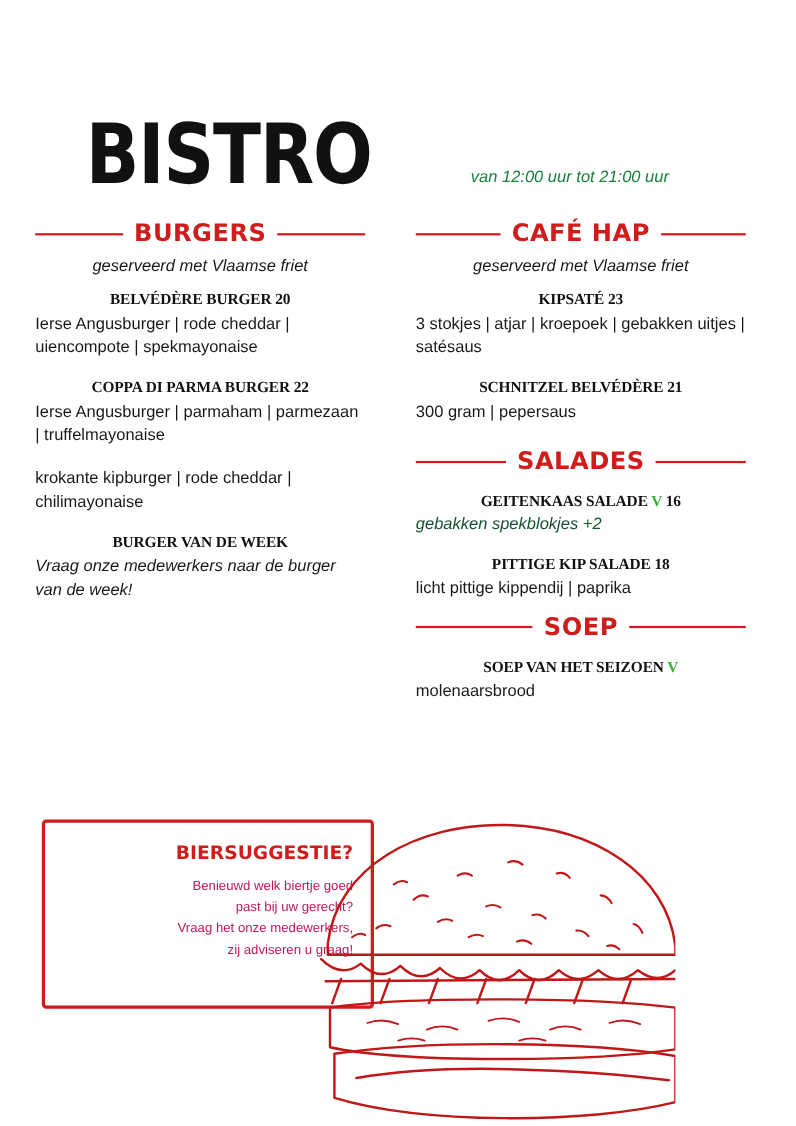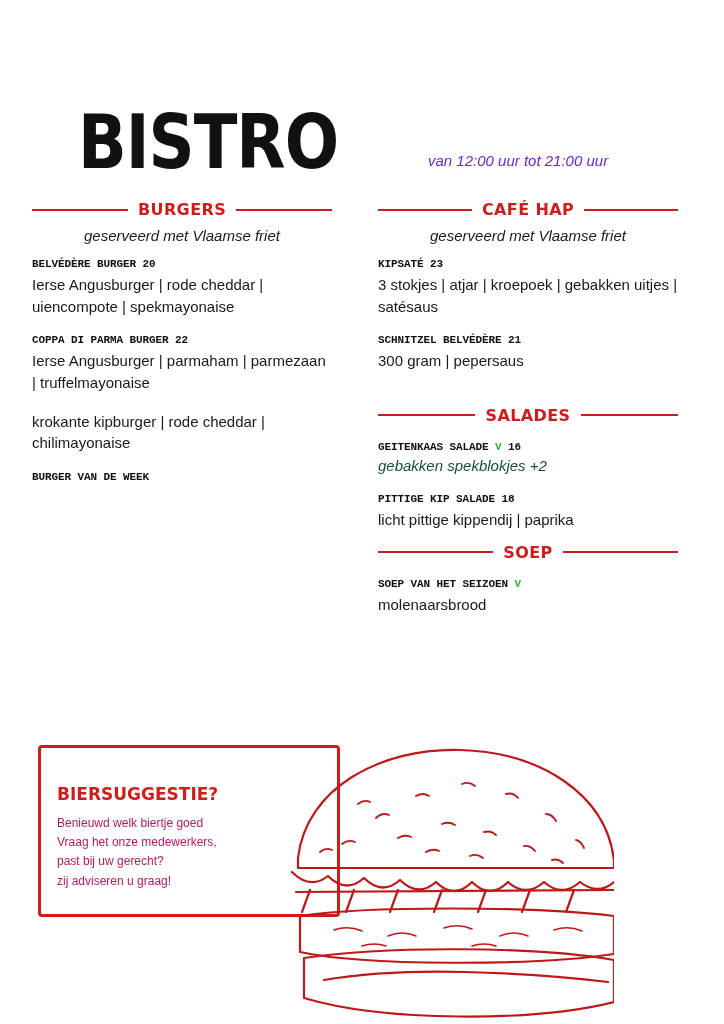--- a/index.html
+++ b/index.html
@@ -33,21 +33,21 @@
     line-height: 1;
     color: #111;
     transform: scaleY(1.18);
     transform-origin: left top;
   }
   .hours {
     position: absolute;
     left: 428px; top: 152px;
     font-size: 15px;
     font-style: italic;
-    color: #6d28d9;
+    color: #15803d;
   }
 
   
   .col {
     position: absolute;
     width: 300px;
   }
   .col-left  { left: 32px;  top: 200px; }
   .col-right { left: 378px; top: 200px; }
 
@@ -60,41 +60,42 @@
   }
   .section-head .rule {
     flex: 1 1 auto;
     height: 2px;
     background: #d11c1c;
   }
   .section-head .title {
     flex: 0 0 auto;
     color: #d11c1c;
     font-weight: 700;
-    font-size: 16px;
+    font-size: 22px;
     letter-spacing: 0.4px;
     font-family: "DejaVu Sans", sans-serif;
   }
   .section-sub {
     text-align: center;
     font-style: italic;
     font-size: 15px;
     margin-bottom: 14px;
     color: #1a1a1a;
   }
 
   
   .item { margin-bottom: 17px; }
   .item-name {
     font-weight: 700;
-    font-size: 11px;
+    font-size: 14px;
     line-height: 1.25;
     color: #111;
-    font-family: Liberation Mono, monospace;
+    font-family: Liberation Serif, serif;
     letter-spacing: -0.1px;
+    text-align: center;
   }
   .item-desc {
     font-size: 15px;
     line-height: 1.45;
     color: #1a1a1a;
     margin-top: 2px;
   }
   .item-desc.italic { font-style: italic; }
   .extra {
     font-size: 15px;
@@ -106,22 +107,22 @@
   .vmark { color: #34b233; font-weight: 700; }
 
   
   .beerbox {
     position: absolute;
     left: 38px; top: 745px;
     width: 302px;
     height: 172px;
     border: 3px solid #d11c1c;
     border-radius: 4px;
-    padding: 36px 16px 0 16px;
-    text-align: left;
+    padding: 18px 16px 0 16px;
+    text-align: right;
   }
   .beerbox .bb-title {
     color: #d11c1c;
     font-weight: 700;
     font-size: 17px;
     font-family: "DejaVu Sans", sans-serif;
     margin-bottom: 10px;
   }
   .beerbox .bb-line {
     font-size: 12px;
@@ -169,40 +170,41 @@
         <div class="item-name">COPPA DI PARMA BURGER 22</div>
         <div class="item-desc">Ierse Angusburger | parmaham | parmezaan | truffelmayonaise</div>
       </div>
 
       <div class="item">
         <div class="item-desc">krokante kipburger | rode cheddar | chilimayonaise</div>
       </div>
 
       <div class="item">
         <div class="item-name">BURGER VAN DE WEEK</div>
+        <div class="item-desc italic">Vraag onze medewerkers naar de burger van de week!</div>
       </div>
     </div>
   </div>
 
   <div class="col col-right">
 
     <div class="section">
       <div class="section-head">
         <span class="rule"></span>
         <span class="title">CAFÉ HAP</span>
         <span class="rule"></span>
       </div>
       <div class="section-sub">geserveerd met Vlaamse friet</div>
 
       <div class="item">
         <div class="item-name">KIPSATÉ 23</div>
         <div class="item-desc">3 stokjes | atjar | kroepoek | gebakken uitjes | satésaus</div>
       </div>
 
-      <div class="item" style="margin-bottom:34px;">
+      <div class="item" style="margin-bottom:22px;">
         <div class="item-name">SCHNITZEL BELVÉDÈRE 21</div>
         <div class="item-desc">300 gram | pepersaus</div>
       </div>
     </div>
 
     <div class="section">
       <div class="section-head" style="margin-bottom:16px;">
         <span class="rule"></span>
         <span class="title">SALADES</span>
         <span class="rule"></span>
@@ -229,22 +231,22 @@
       <div class="item">
         <div class="item-name"><span>SOEP VAN HET SEIZOEN </span><span class="vmark">V</span></div>
         <div class="item-desc">molenaarsbrood</div>
       </div>
     </div>
   </div>
 
   <div class="beerbox">
     <div class="bb-title">BIERSUGGESTIE?</div>
     <div class="bb-line">Benieuwd welk biertje goed</div>
+    <div class="bb-line">past bij uw gerecht?</div>
     <div class="bb-line">Vraag het onze medewerkers,</div>
-    <div class="bb-line">past bij uw gerecht?</div>
     <div class="bb-line">zij adviseren u graag!</div>
   </div>
 
   <svg class="burger-art" viewBox="0 0 330 290">
     <g fill="none" stroke="#c01818" stroke-width="2.2" stroke-linecap="round" stroke-linejoin="round">
 
       <path d="M14 118 C 22 48, 96 8, 176 10 C 256 12, 322 54, 330 120 L 330 128 L 14 128 Z"></path>
 
       <g stroke-width="1.9">
         <path d="M58 104 q6 -5 13 -2"></path>

